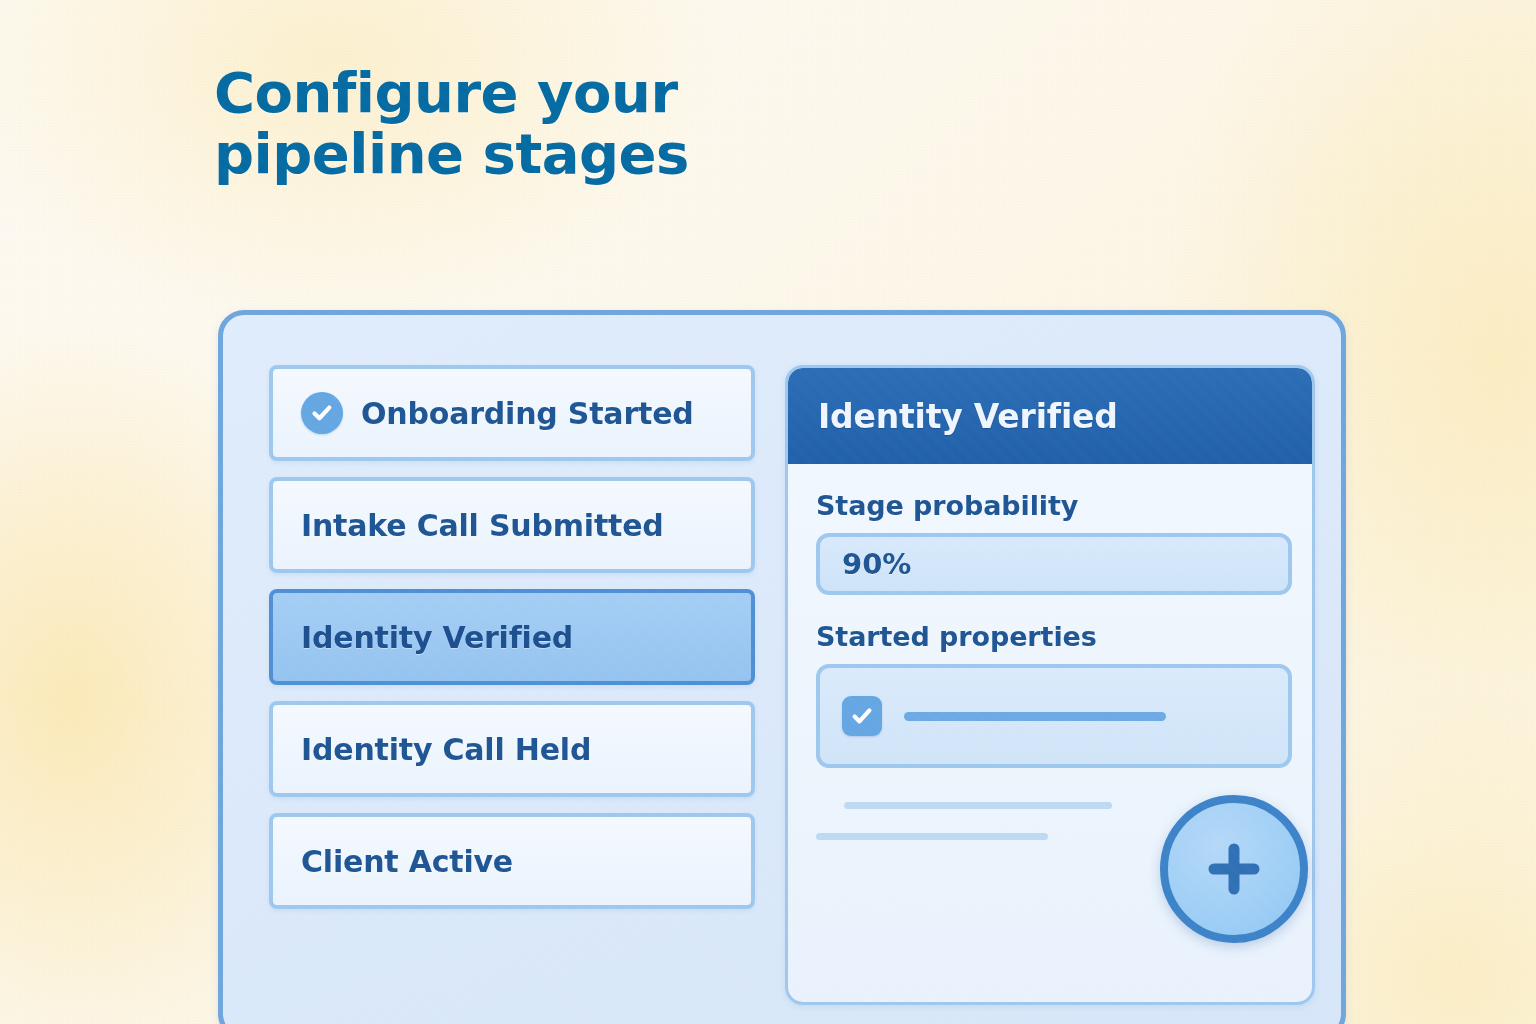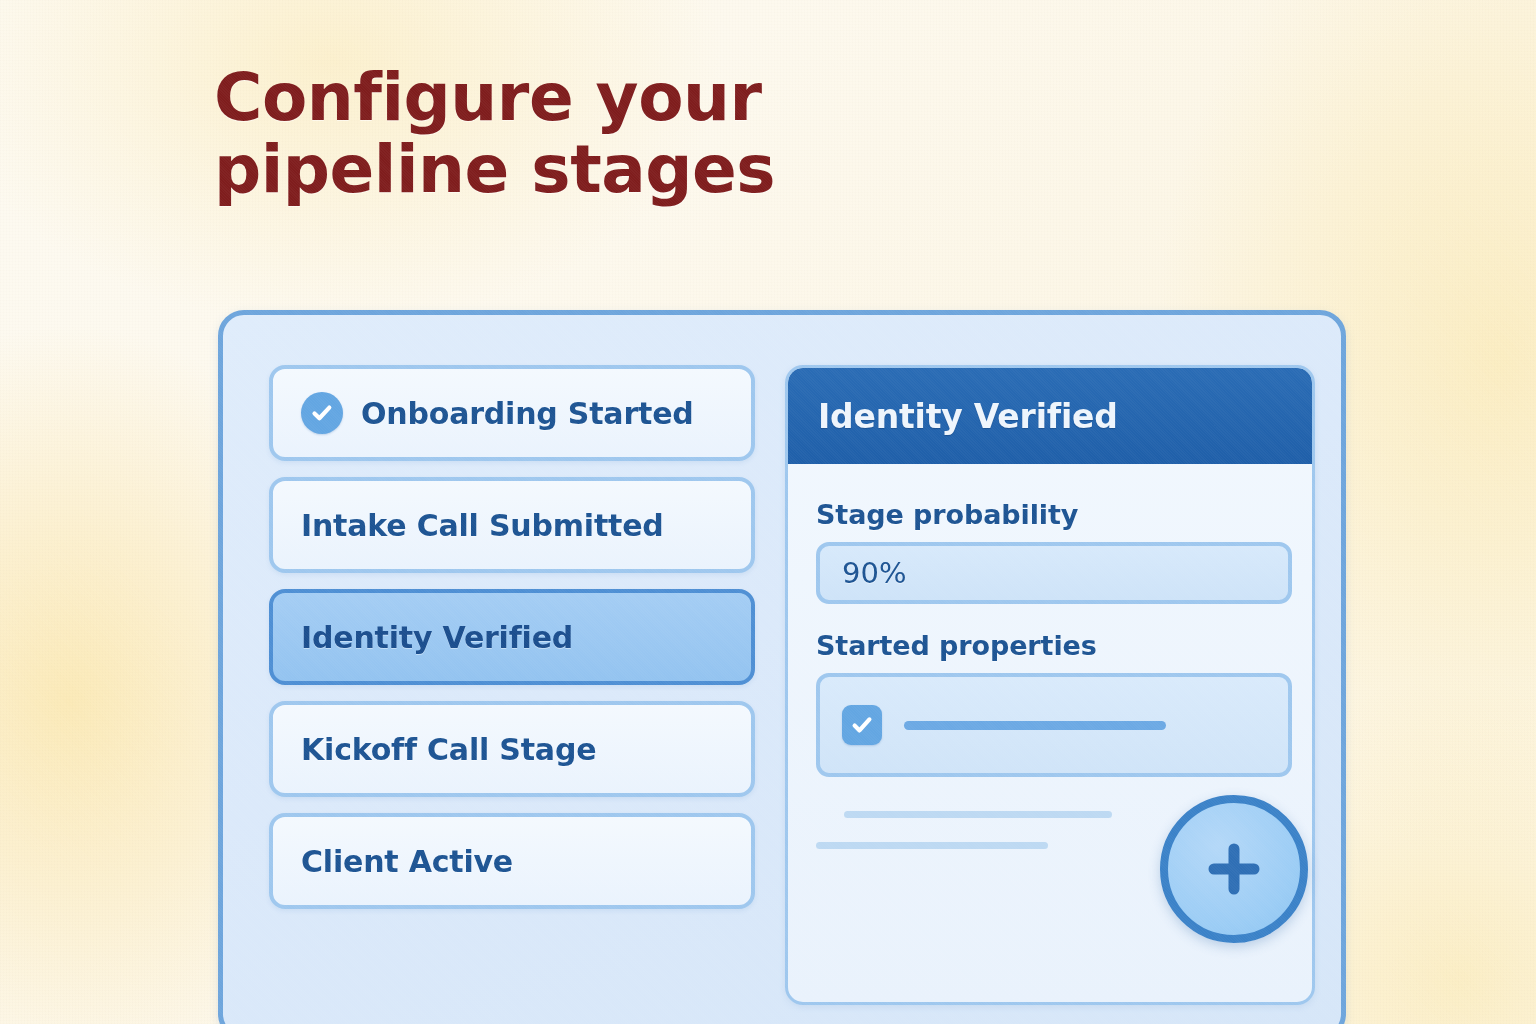--- a/index.html
+++ b/index.html
@@ -37,23 +37,23 @@
       repeating-linear-gradient(90deg, rgba(140,130,100,0.04) 0px, rgba(140,130,100,0.04) 1px, rgba(255,255,255,0) 1px, rgba(255,255,255,0) 3px);
     pointer-events: none;
   }
 
   
   #page-title {
     position: absolute;
     left: 214px;
     top: 62px;
     width: 760px;
-    color: #7f1d1d;
+    color: #0369a1;
     font-family: "DejaVu Sans", sans-serif;
-    font-size: 66px;
+    font-size: 56px;
     font-weight: bold;
     line-height: 1.09;
     letter-spacing: -0.5px;
     white-space: pre-line;
     text-shadow: 0 1px 0 rgba(255,255,255,0.55);
   }
 
   
   #main-card {
     position: absolute;
@@ -73,21 +73,21 @@
     position: absolute;
     left: 46px;
     top: 50px;
     width: 486px;
   }
   .stage-item {
     position: relative;
     height: 96px;
     margin-bottom: 16px;
     border: 4px solid #9ec7ee;
-    border-radius: 16px;
+    border-radius: 8px;
     background: linear-gradient(180deg, #f4f9fe 0%, #eaf3fd 100%);
     box-sizing: border-box;
     display: flex;
     align-items: center;
     padding-left: 28px;
     box-shadow: 0 2px 4px rgba(120,160,210,0.16);
   }
   .stage-item.selected {
     background: linear-gradient(180deg, #a4cdf4 0%, #93c3f0 100%);
     border-color: #4e8fd4;
@@ -142,21 +142,20 @@
   }
   #detail-header-title {
     color: #eef5fc;
     font-size: 33px;
     font-weight: bold;
     letter-spacing: -0.2px;
     text-shadow: 0 1px 1px rgba(12,50,100,0.4);
   }
   #detail-body {
     padding: 26px 20px 0 28px;
-    margin-top: 9px;
   }
   .field-label {
     color: #1d5493;
     font-size: 27px;
     font-weight: bold;
     margin-bottom: 12px;
     letter-spacing: -0.1px;
     text-shadow: 0 1px 0 rgba(255,255,255,0.5);
   }
   .field-input {
@@ -166,21 +165,21 @@
     background: linear-gradient(180deg, #d7e9fb 0%, #cee3f8 100%);
     box-sizing: border-box;
     display: flex;
     align-items: center;
     padding-left: 22px;
     margin-bottom: 26px;
   }
   .field-value {
     color: #1d5493;
     font-size: 29px;
-    font-weight: normal;
+    font-weight: bold;
     text-shadow: 0 1px 0 rgba(255,255,255,0.45);
     text-align: right;
   }
   .props-box {
     height: 104px;
     border: 4px solid #9ec7ee;
     border-radius: 13px;
     background: linear-gradient(180deg, #d9eafb 0%, #d0e4f8 100%);
     box-sizing: border-box;
     display: flex;
@@ -271,21 +270,21 @@
 
     <div class="stage-item">
       <span class="stage-label">Intake Call Submitted</span>
     </div>
 
     <div class="stage-item selected">
       <span class="stage-label">Identity Verified</span>
     </div>
 
     <div class="stage-item">
-      <span class="stage-label">Kickoff Call Stage</span>
+      <span class="stage-label">Identity Call Held</span>
     </div>
 
     <div class="stage-item">
       <span class="stage-label">Client Active</span>
     </div>
 
   </div>
 
   <div id="detail-panel">
 

